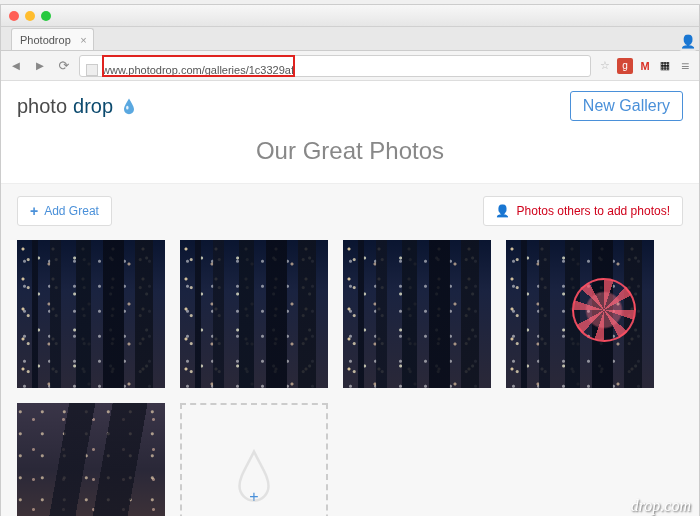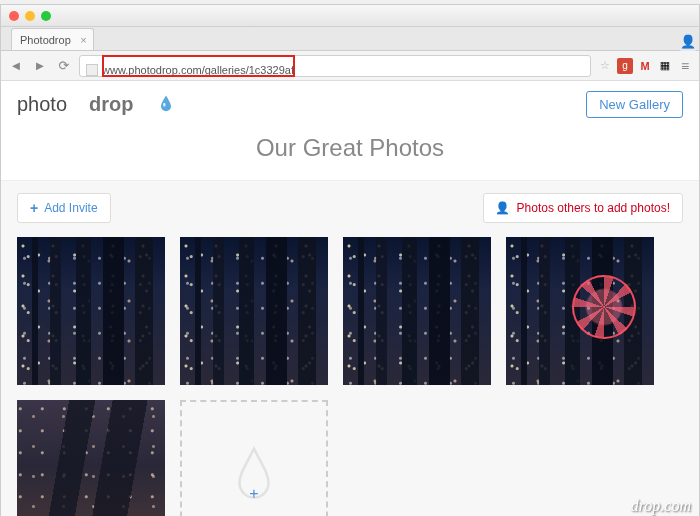--- a/index.html
+++ b/index.html
@@ -19,24 +19,24 @@
 .navbtn { width:18px; height:18px; color:#888; font-size:13px; display:flex; align-items:center; justify-content:center; }
 .url-wrap { flex:1; height:22px; background:#fff; border:1px solid #d0d0d0; border-radius:3px; display:flex; align-items:flex-end; padding:0 6px; font-size:11px; color:#555; position:relative; }
 .url-wrap .pageicon { width:12px; height:12px; margin-right:4px; background:#eee; border:1px solid #ccc; }
 .url-hl { position:absolute; left:22px; top:-1px; height:22px; width:193px; border:2px solid #e0231f; pointer-events:none; }
 .chrome-icons { display:flex; gap:4px; align-items:center; }
 .ci { width:16px; height:16px; display:flex; align-items:center; justify-content:center; font-size:11px; }
 .star{color:#bbb;} .gplus{background:#d34836;color:#fff;border-radius:2px;font-size:10px;} .gmail{font-weight:bold;font-size:11px;} .gmR{color:#d93025;} .menu{color:#888;font-size:14px;}
 
 .content { position:absolute; top:76px; bottom:0; left:0; right:0; overflow:auto; background:#fff; }
 .header { display:flex; justify-content:space-between; align-items:center; padding:10px 16px; }
-.logo { display:flex; gap:22px; font-size:20px; font-weight:300; }
-.logo .p1{color:#4a4a4a;} .logo .p2{color:#737373;font-weight:700;}
+.logo { display:flex; align-items:center; gap:6px; font-size:20px; font-weight:300; }
+.logo .p1{color:#4a4a4a;} .logo .p2{color:#0c4a6e;font-weight:400;}
 .drop-icon { width:20px; height:20px; }
-.newgal { border:1px solid #4a90d9; color:#4a90d9; background:#fff; padding:5px 12px; font-size:13px; border-radius:3px; }
+.newgal { border:1px solid #4a90d9; color:#4a90d9; background:#fff; padding:5px 12px; font-size:16px; border-radius:3px; }
 
 .title { text-align:center; font-size:24px; font-weight:300; color:#888; padding:6px 0 18px; }
 .gallery { background:#f7f7f7; border-top:1px solid #eee; padding:12px 16px 20px; }
 .toolbar { display:flex; justify-content:space-between; margin-bottom:14px; }
 .btn { background:#fff; border:1px solid #ddd; border-radius:3px; padding:6px 12px; font-size:12px; display:flex; align-items:center; gap:6px; }
 .btn-add { color:#4a90d9; }
 .btn-add .plus { color:#4a90d9; font-weight:bold; font-size:14px; }
 .btn-invite { color:#d0021b; }
 .btn-invite .ico { font-size:12px; }
 
@@ -131,21 +131,21 @@
       </div>
       <button class="newgal">New Gallery</button>
     </div>
 
     <h1 class="title">Our Great Photos</h1>
 
     <div class="gallery">
       <div class="toolbar">
         <button class="btn btn-add">
           <span class="plus">+</span>
-          <span>Add Invite</span>
+          <span>Add Great</span>
         </button>
         <button class="btn btn-invite">
           <span class="ico">👤</span>
           <span>Photos others to add photos!</span>
         </button>
       </div>
 
       <div class="grid">
         <div class="thumb city-night" title="City skyscrapers at night 1"></div>
         <div class="thumb city-night" title="City skyscrapers at night 2"></div>

